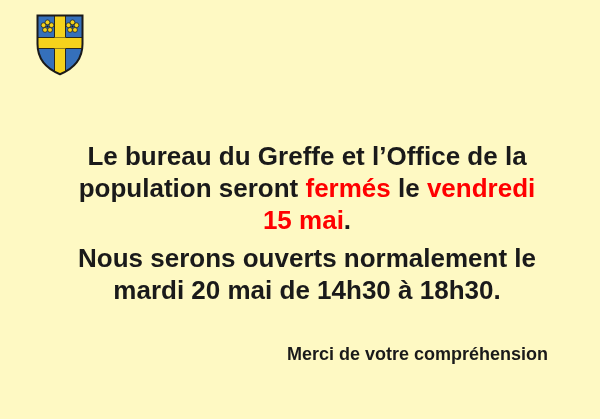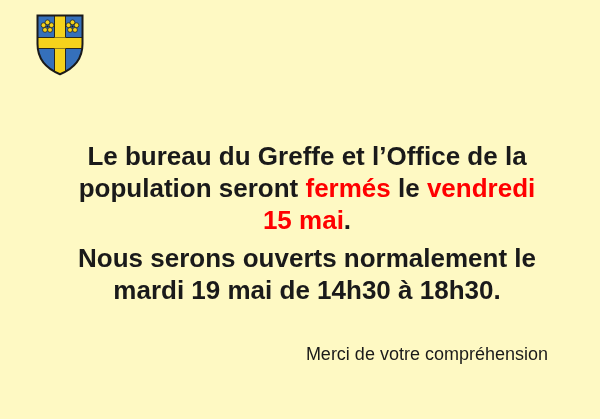--- a/index.html
+++ b/index.html
@@ -30,21 +30,21 @@
     color: #1a1a1a;
     letter-spacing: 0;
   }
   #notice p { margin: 0; }
   #notice p + p { margin-top: 6px; }
   .red { color: #ff0000; }
   #footer-note {
     position: absolute;
     right: 52px;
     top: 343px;
-    font-weight: normal;
+    font-weight: bold;
     font-size: 18px;
     line-height: 22px;
     color: #1a1a1a;
     white-space: nowrap;
     text-align: right;
   }
 </style>
 </head>
 <body>
 
@@ -81,18 +81,18 @@
       <circle cx="34.0" cy="15.9" r="2.4" fill="#f5d21c" stroke="#1a1a1a" stroke-width="0.7"></circle>
       <circle cx="32.5" cy="11.2" r="2.4" fill="#f5d21c" stroke="#1a1a1a" stroke-width="0.7"></circle>
       <circle cx="36.5" cy="12.5" r="1.1" fill="#1a1a1a"></circle>
     </g>
 
     <path d="M 1.5,1.5 L 46.5,1.5 L 46.5,30 C 46.5,45 38,54.5 24,60.2 C 10,54.5 1.5,45 1.5,30 Z" fill="none" stroke="#1a1a1a" stroke-width="2"></path>
   </svg>
 
   <div id="notice">
     <p><span>Le bureau du Greffe et l’Office de la population seront </span><span class="red">fermés</span><span> le </span><span class="red">vendredi 15 mai</span><span>.</span></p>
-    <p>Nous serons ouverts normalement le mardi 19 mai de 14h30 à 18h30.</p>
+    <p>Nous serons ouverts normalement le mardi 20 mai de 14h30 à 18h30.</p>
   </div>
 
   <div id="footer-note">Merci de votre compréhension</div>
 
 </div>
 
 </body></html>

